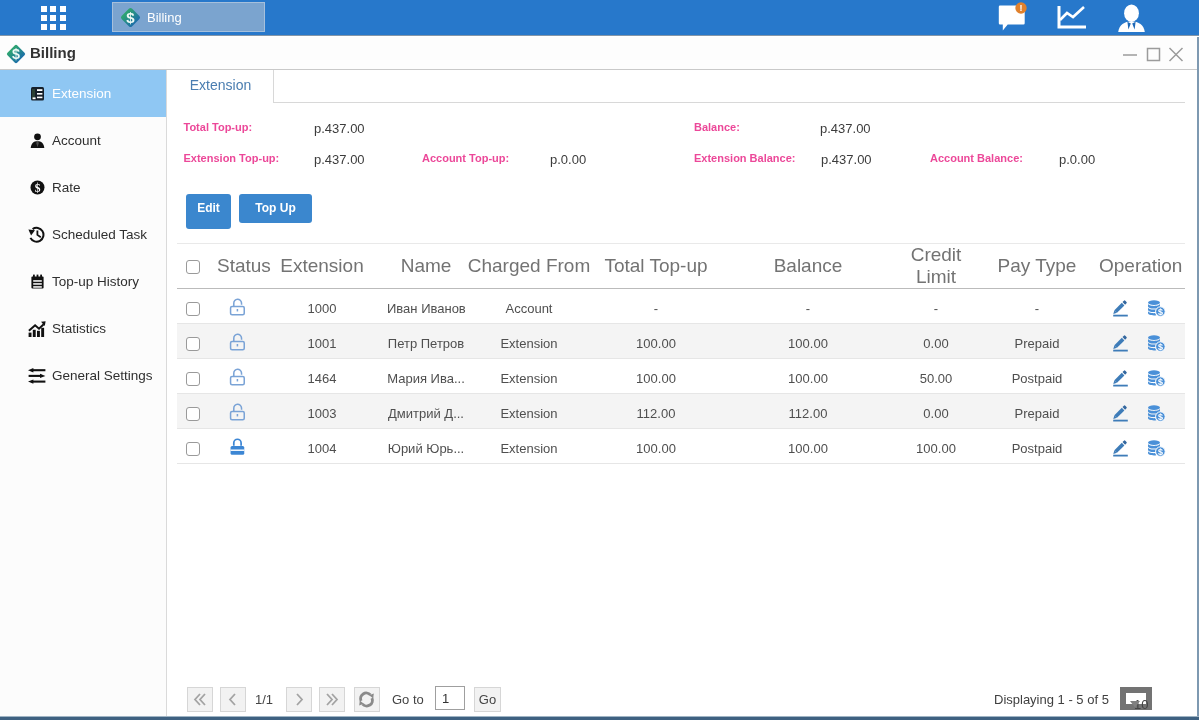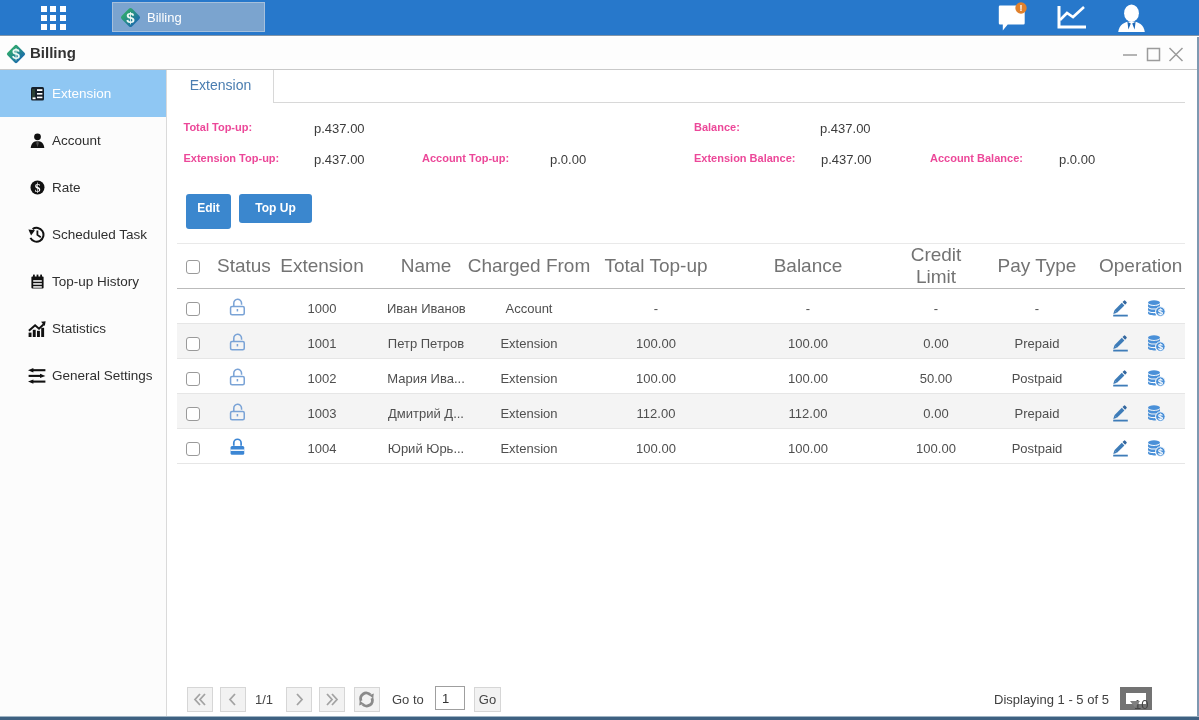--- a/index.html
+++ b/index.html
@@ -327,21 +327,21 @@
                 </svg>
           </td>
         </tr>
         <tr>
           <td><span class="cb"></span></td>
           <td><svg width="19" height="19" viewBox="0 0 20 20">
                   <rect x="2.7" y="10.1" width="14.4" height="8.7" rx="1.6" fill="none" stroke="#7aa3d6" stroke-width="1.6"></rect>
                   <line x1="9.9" y1="12.6" x2="9.9" y2="15.2" stroke="#7aa3d6" stroke-width="1.6"></line>
                   <path d="M6.1 10 V6.6 A4.05 4.05 0 0 1 14.2 6.2 L14.3 8.2" fill="none" stroke="#7aa3d6" stroke-width="1.6"></path>
                 </svg></td>
-          <td>1002</td>
+          <td>1464</td>
               <td>Мария Ива...</td>
               <td>Extension</td>
               <td>100.00</td>
               <td>100.00</td>
               <td>50.00</td>
               <td>Postpaid</td>
           <td>
             <svg width="18" height="18" viewBox="0 0 18 18">
                   <path d="M3.4 11.2 L10.8 3.8 L13.4 6.4 L6 13.8 Z" fill="#3e7cb8"></path>
                   <path d="M3.4 11.2 L2.3 14.9 L6 13.8 Z" fill="#3e7cb8"></path>

